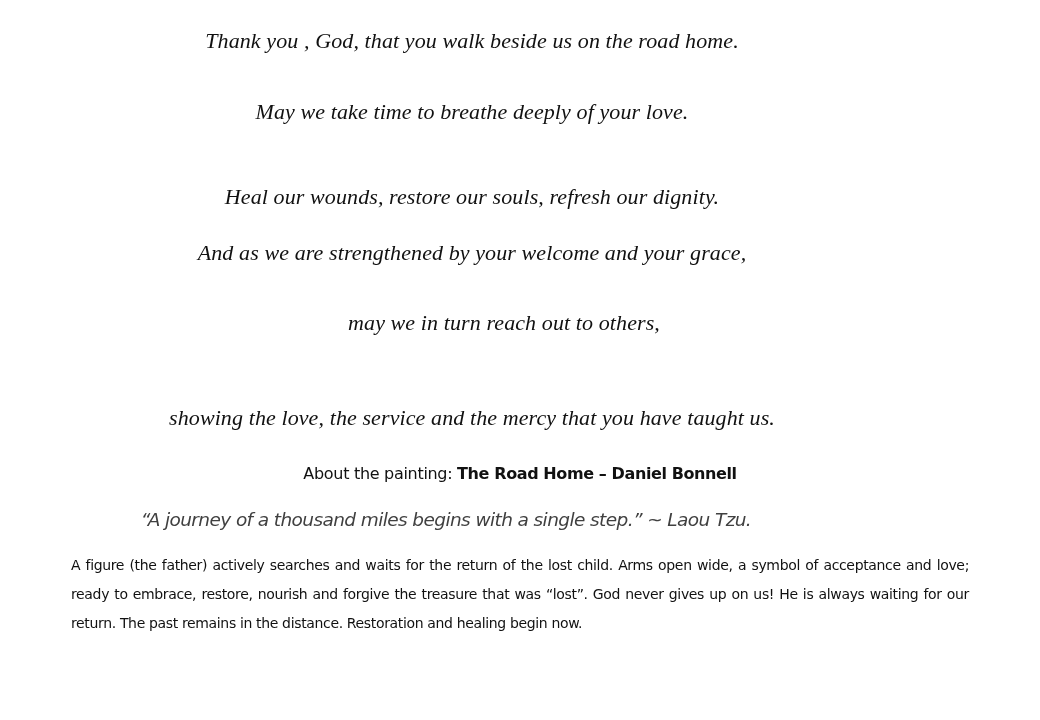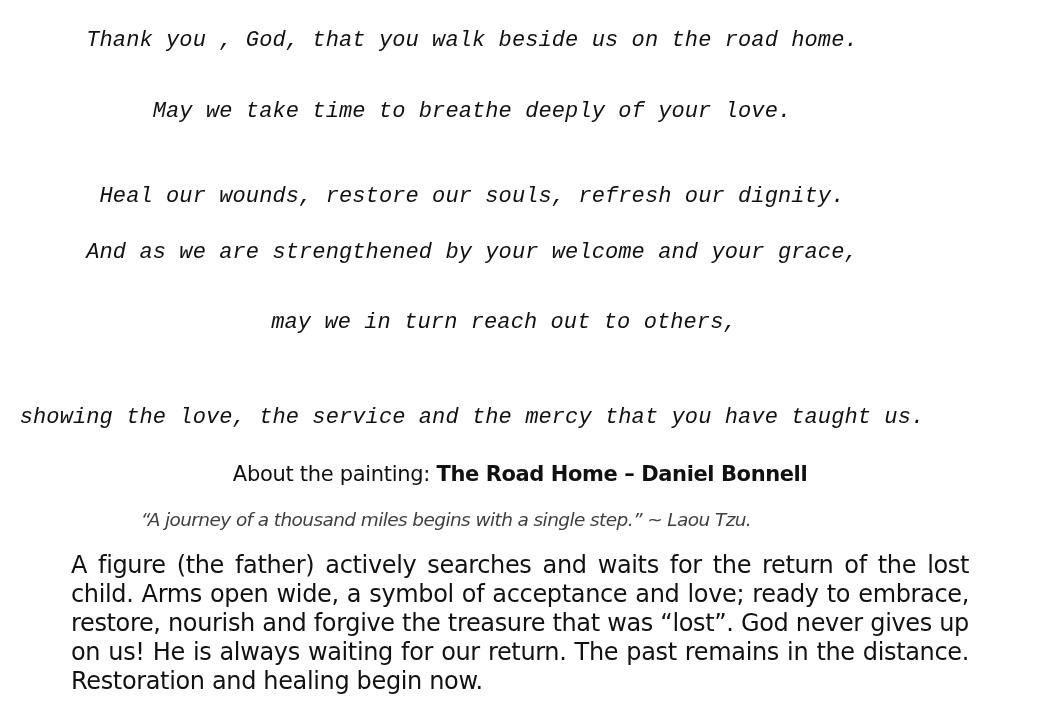--- a/index.html
+++ b/index.html
@@ -18,36 +18,36 @@
       position: absolute;
       left: 0;
       top: 0;
       width: 1040px;
     }
     .prayer-line {
       position: absolute;
       left: 0;
       width: 944px;
       text-align: center;
-      font-family: Liberation Mono, monospace;
+      font-family: Liberation Serif, serif;
       font-style: italic;
       font-size: 22px;
       line-height: 28px;
       color: #111111;
       letter-spacing: 0.1px;
       white-space: nowrap;
     }
     .about-title {
       position: absolute;
       left: 0;
       top: 459px;
       width: 1040px;
       text-align: center;
       font-family: "DejaVu Sans", sans-serif;
-      font-size: 21px;
+      font-size: 16px;
       line-height: 30px;
       color: #111111;
       white-space: nowrap;
     }
     .about-title .label {
       font-weight: normal;
       letter-spacing: -0.3px;
     }
     .about-title .painting {
       font-weight: bold;
@@ -66,21 +66,21 @@
       color: #404040;
       letter-spacing: -0.6px;
       white-space: nowrap;
     }
     .description {
       position: absolute;
       left: 71px;
       top: 551px;
       width: 898px;
       font-family: "DejaVu Sans", sans-serif;
-      font-size: 24px;
+      font-size: 14px;
       line-height: 29px;
       color: #111111;
       text-align: justify;
       letter-spacing: -0.35px;
     }
   </style>
 </head>
 <body>
 
 <div class="prayer">

